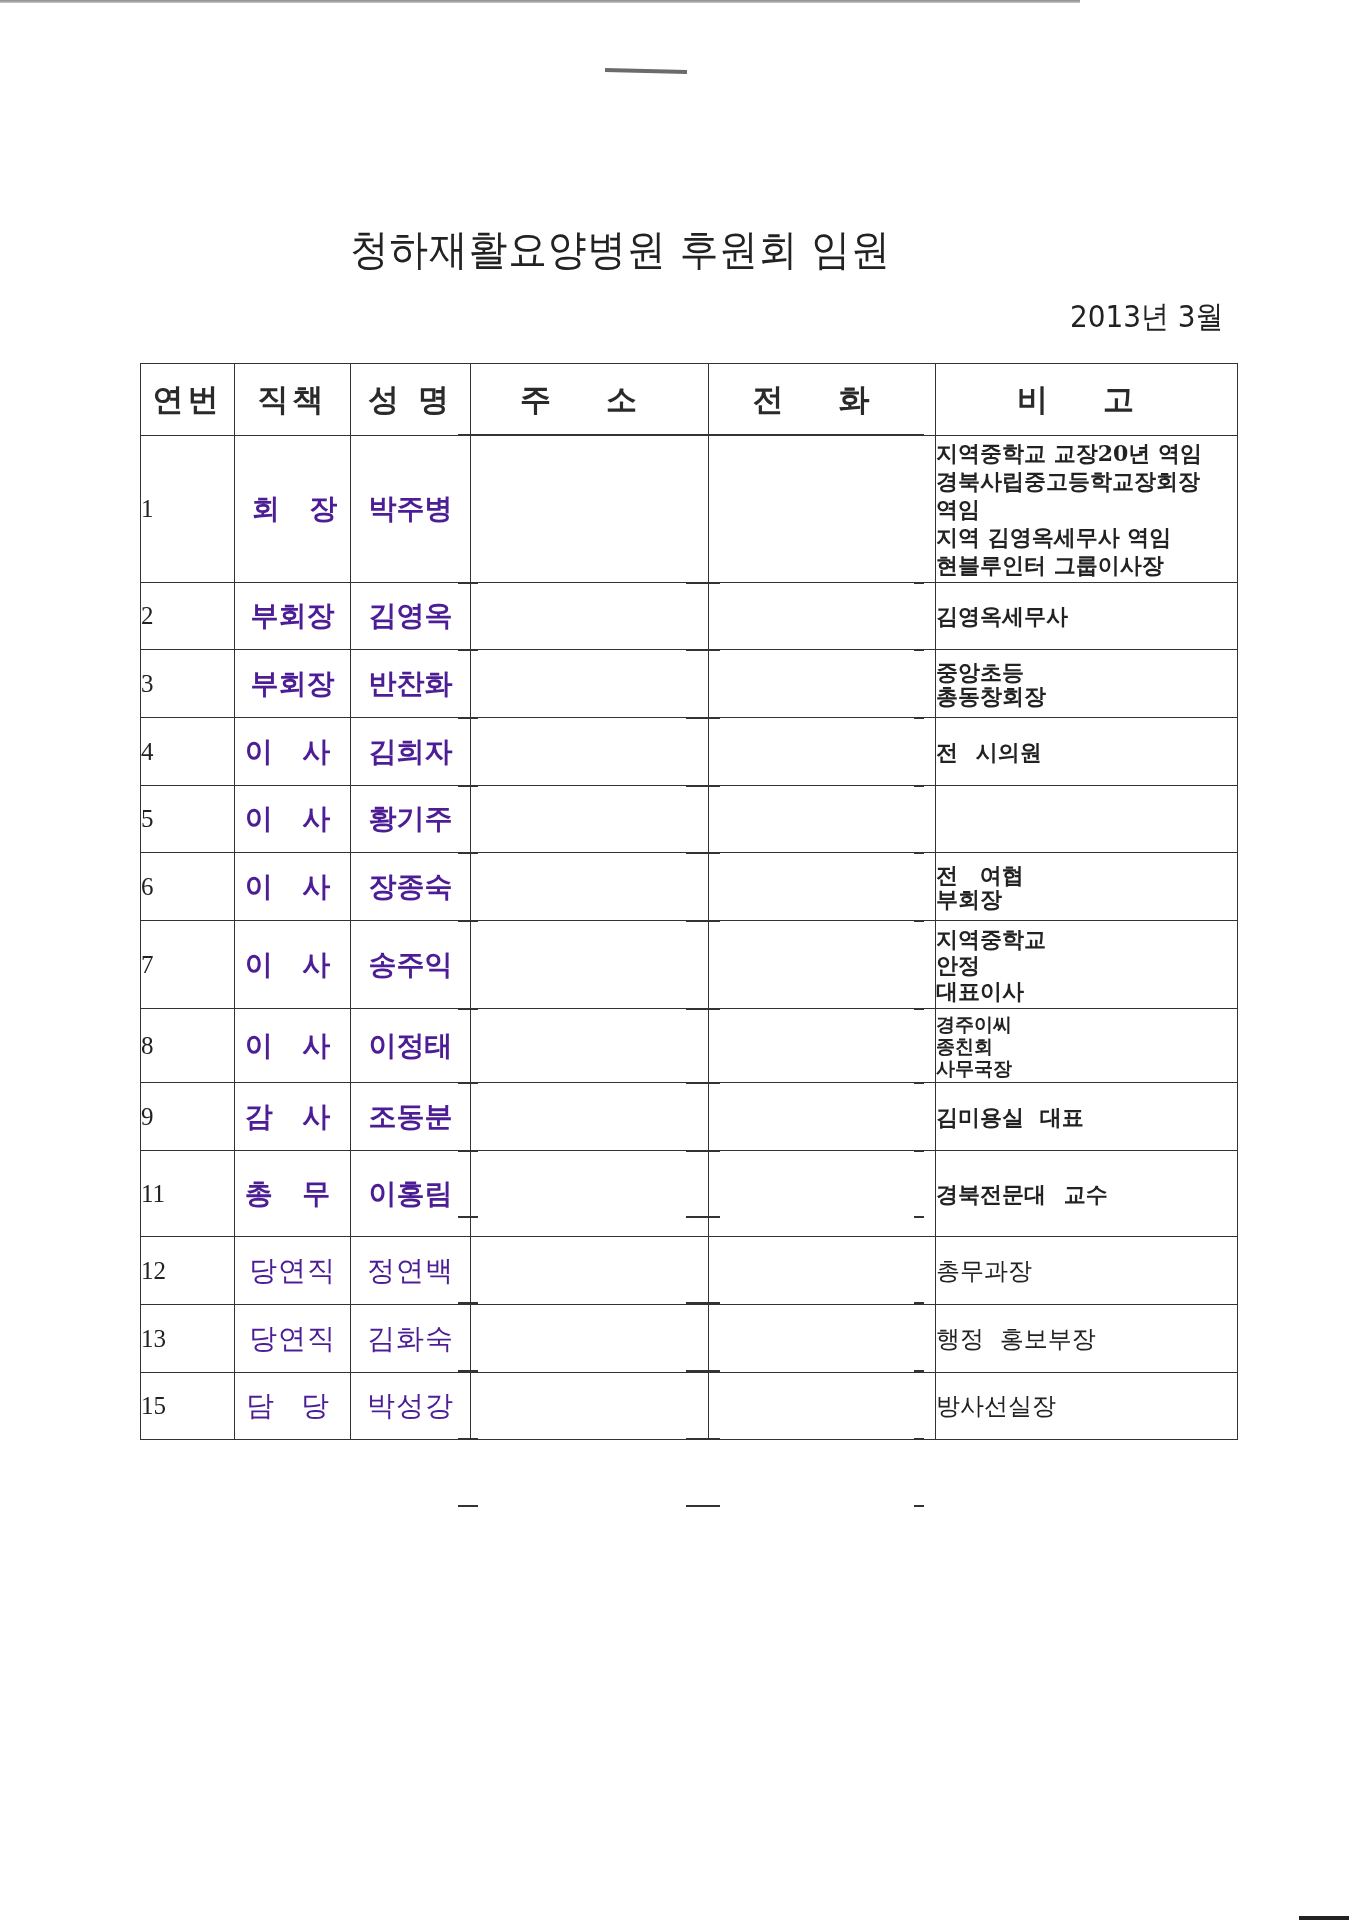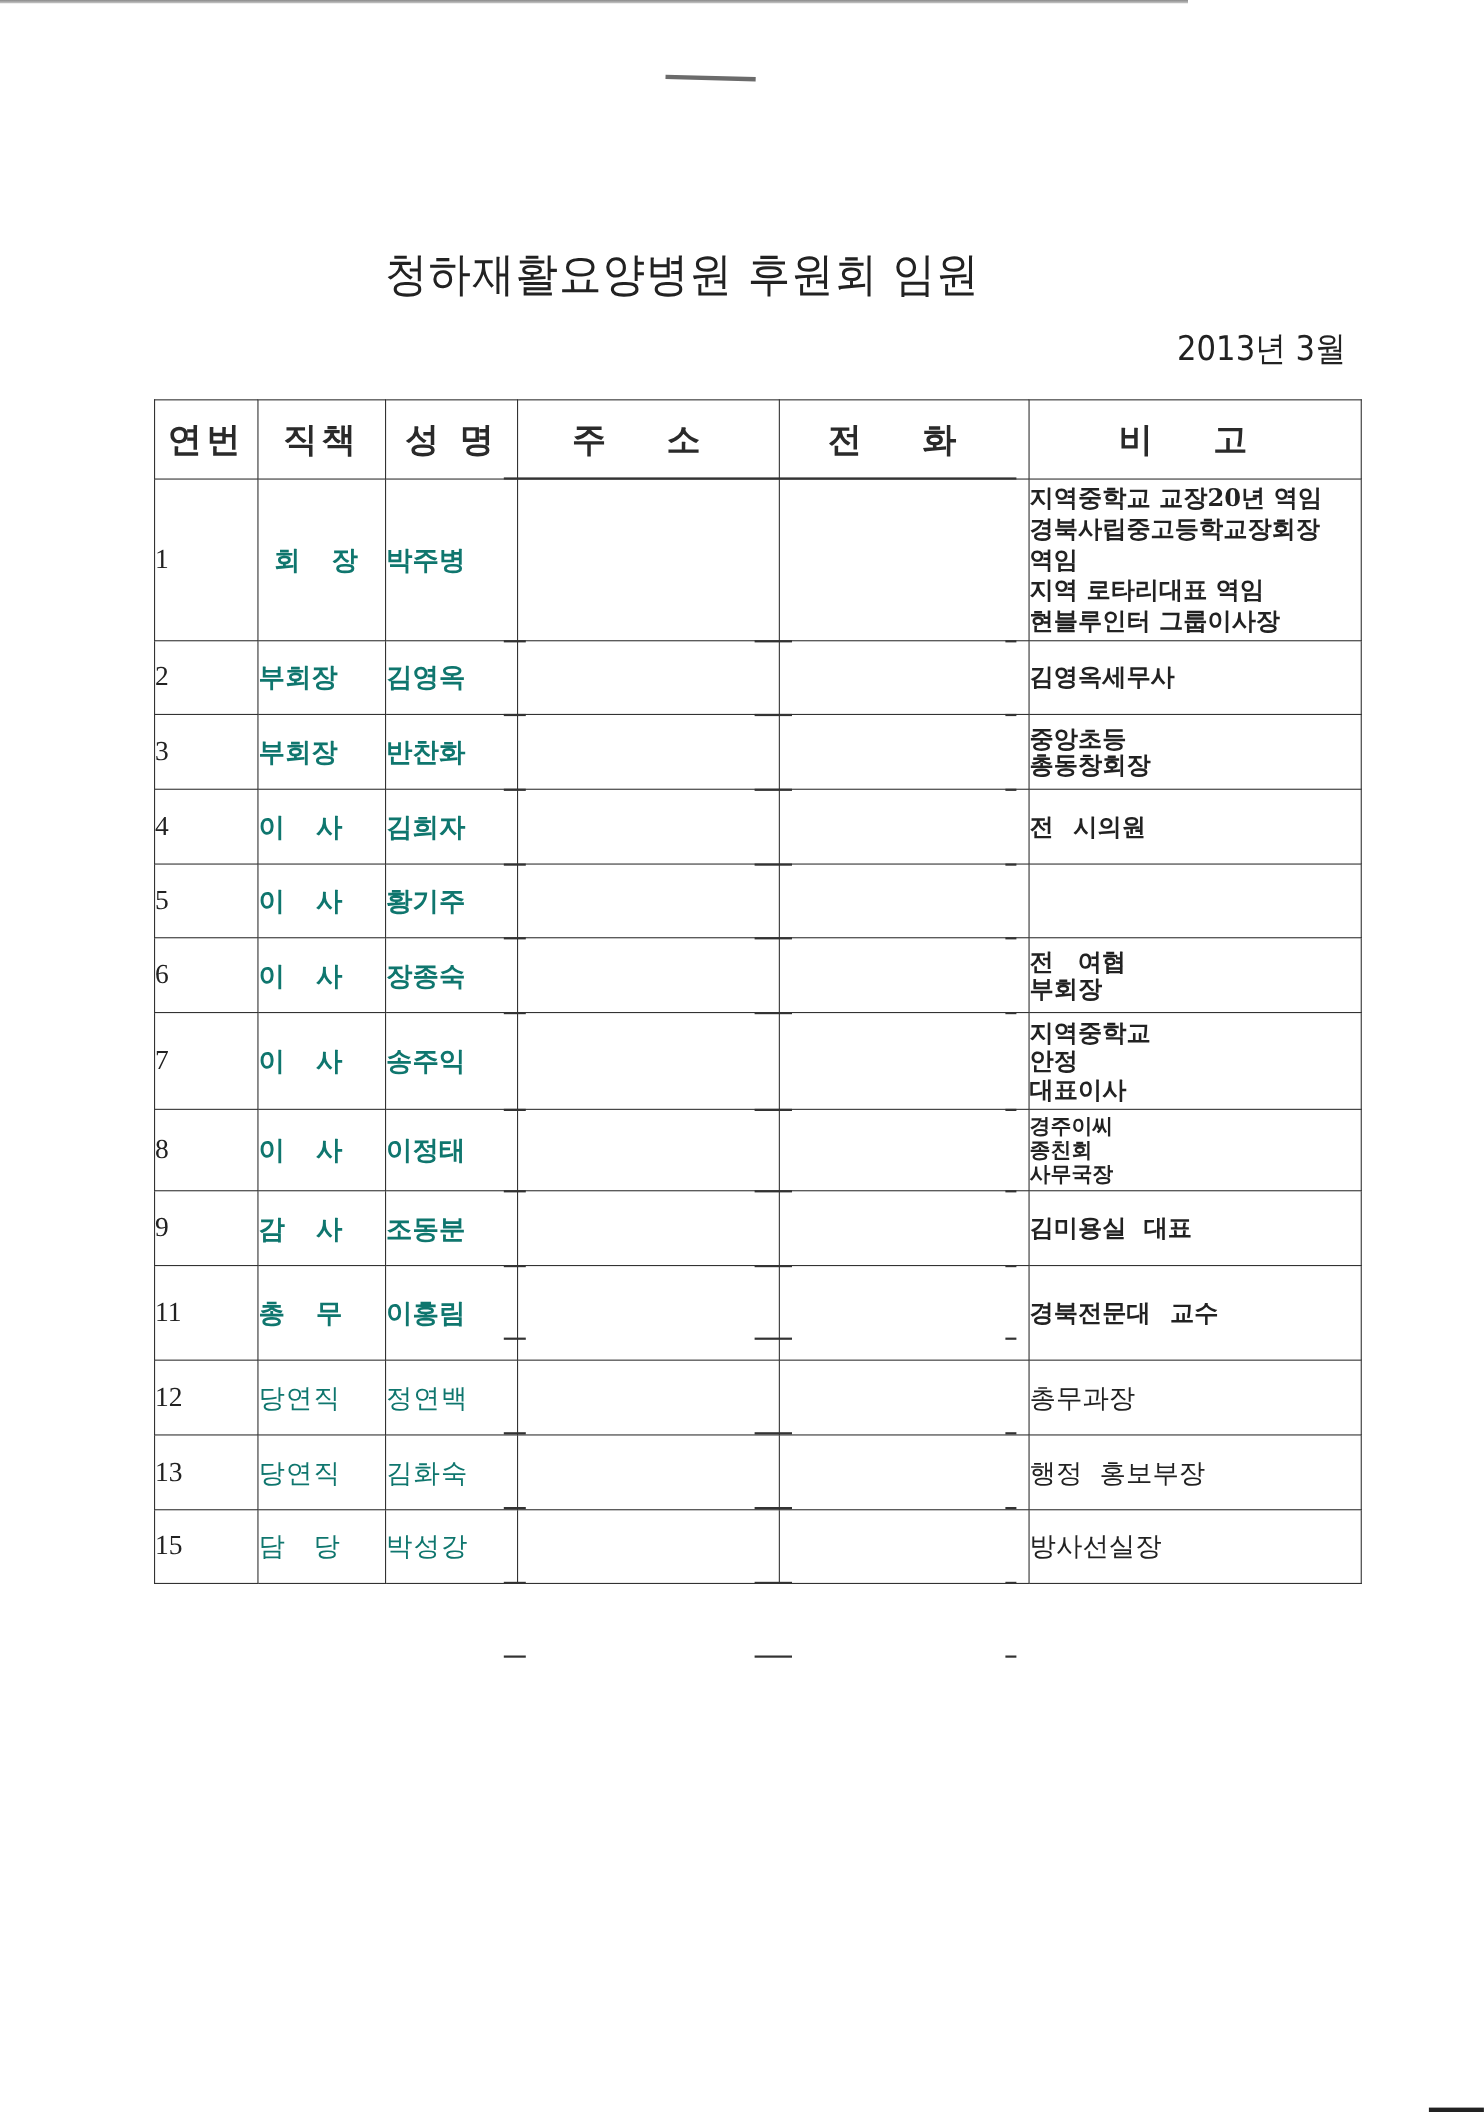--- a/index.html
+++ b/index.html
@@ -77,24 +77,25 @@
       letter-spacing: 4px;
     }
     td.num {
       font-family: "Liberation Serif", serif;
       font-size: 25px;
       padding-left: 10px;
       text-align: left;
       color: #222;
     }
     td.role, td.name {
-      font-size: 24px;
+      text-align: center;
+      font-size: 28px;
       font-weight: bold;
       font-family: "DejaVu Serif", serif;
-      color: #0f766e;
+      color: #4c1d95;
     }
     td.role.spaced { letter-spacing: 10px; }
     td.role.light, td.name.light {
       font-family: Liberation Serif, serif;
       font-weight: normal;
       letter-spacing: 1px;
     }
     td.role.light.spaced { letter-spacing: 10px; }
     td.addr, td.phone {
       border-top-color: #fff;
@@ -157,21 +158,21 @@
     <tr style="height:147px">
       <td class="num">1</td>
       <td class="role spaced" style="padding-left:14px">회 장</td>
       <td class="name">박주병</td>
       <td class="addr"></td>
       <td class="phone"></td>
       <td class="remark">
         <span class="remark-line">지역중학교 교장20년 역임</span>
         <span class="remark-line">경북사립중고등학교장회장</span>
         <span class="remark-line">역임</span>
-        <span class="remark-line">지역 로타리대표 역임</span>
+        <span class="remark-line">지역 김영옥세무사 역임</span>
         <span class="remark-line">현블루인터 그룹이사장</span>
       </td>
     </tr>
 
     <tr style="height:67px">
       <td class="num">2</td>
       <td class="role">부회장</td>
       <td class="name">김영옥</td>
       <td class="addr"></td>
       <td class="phone"></td>

